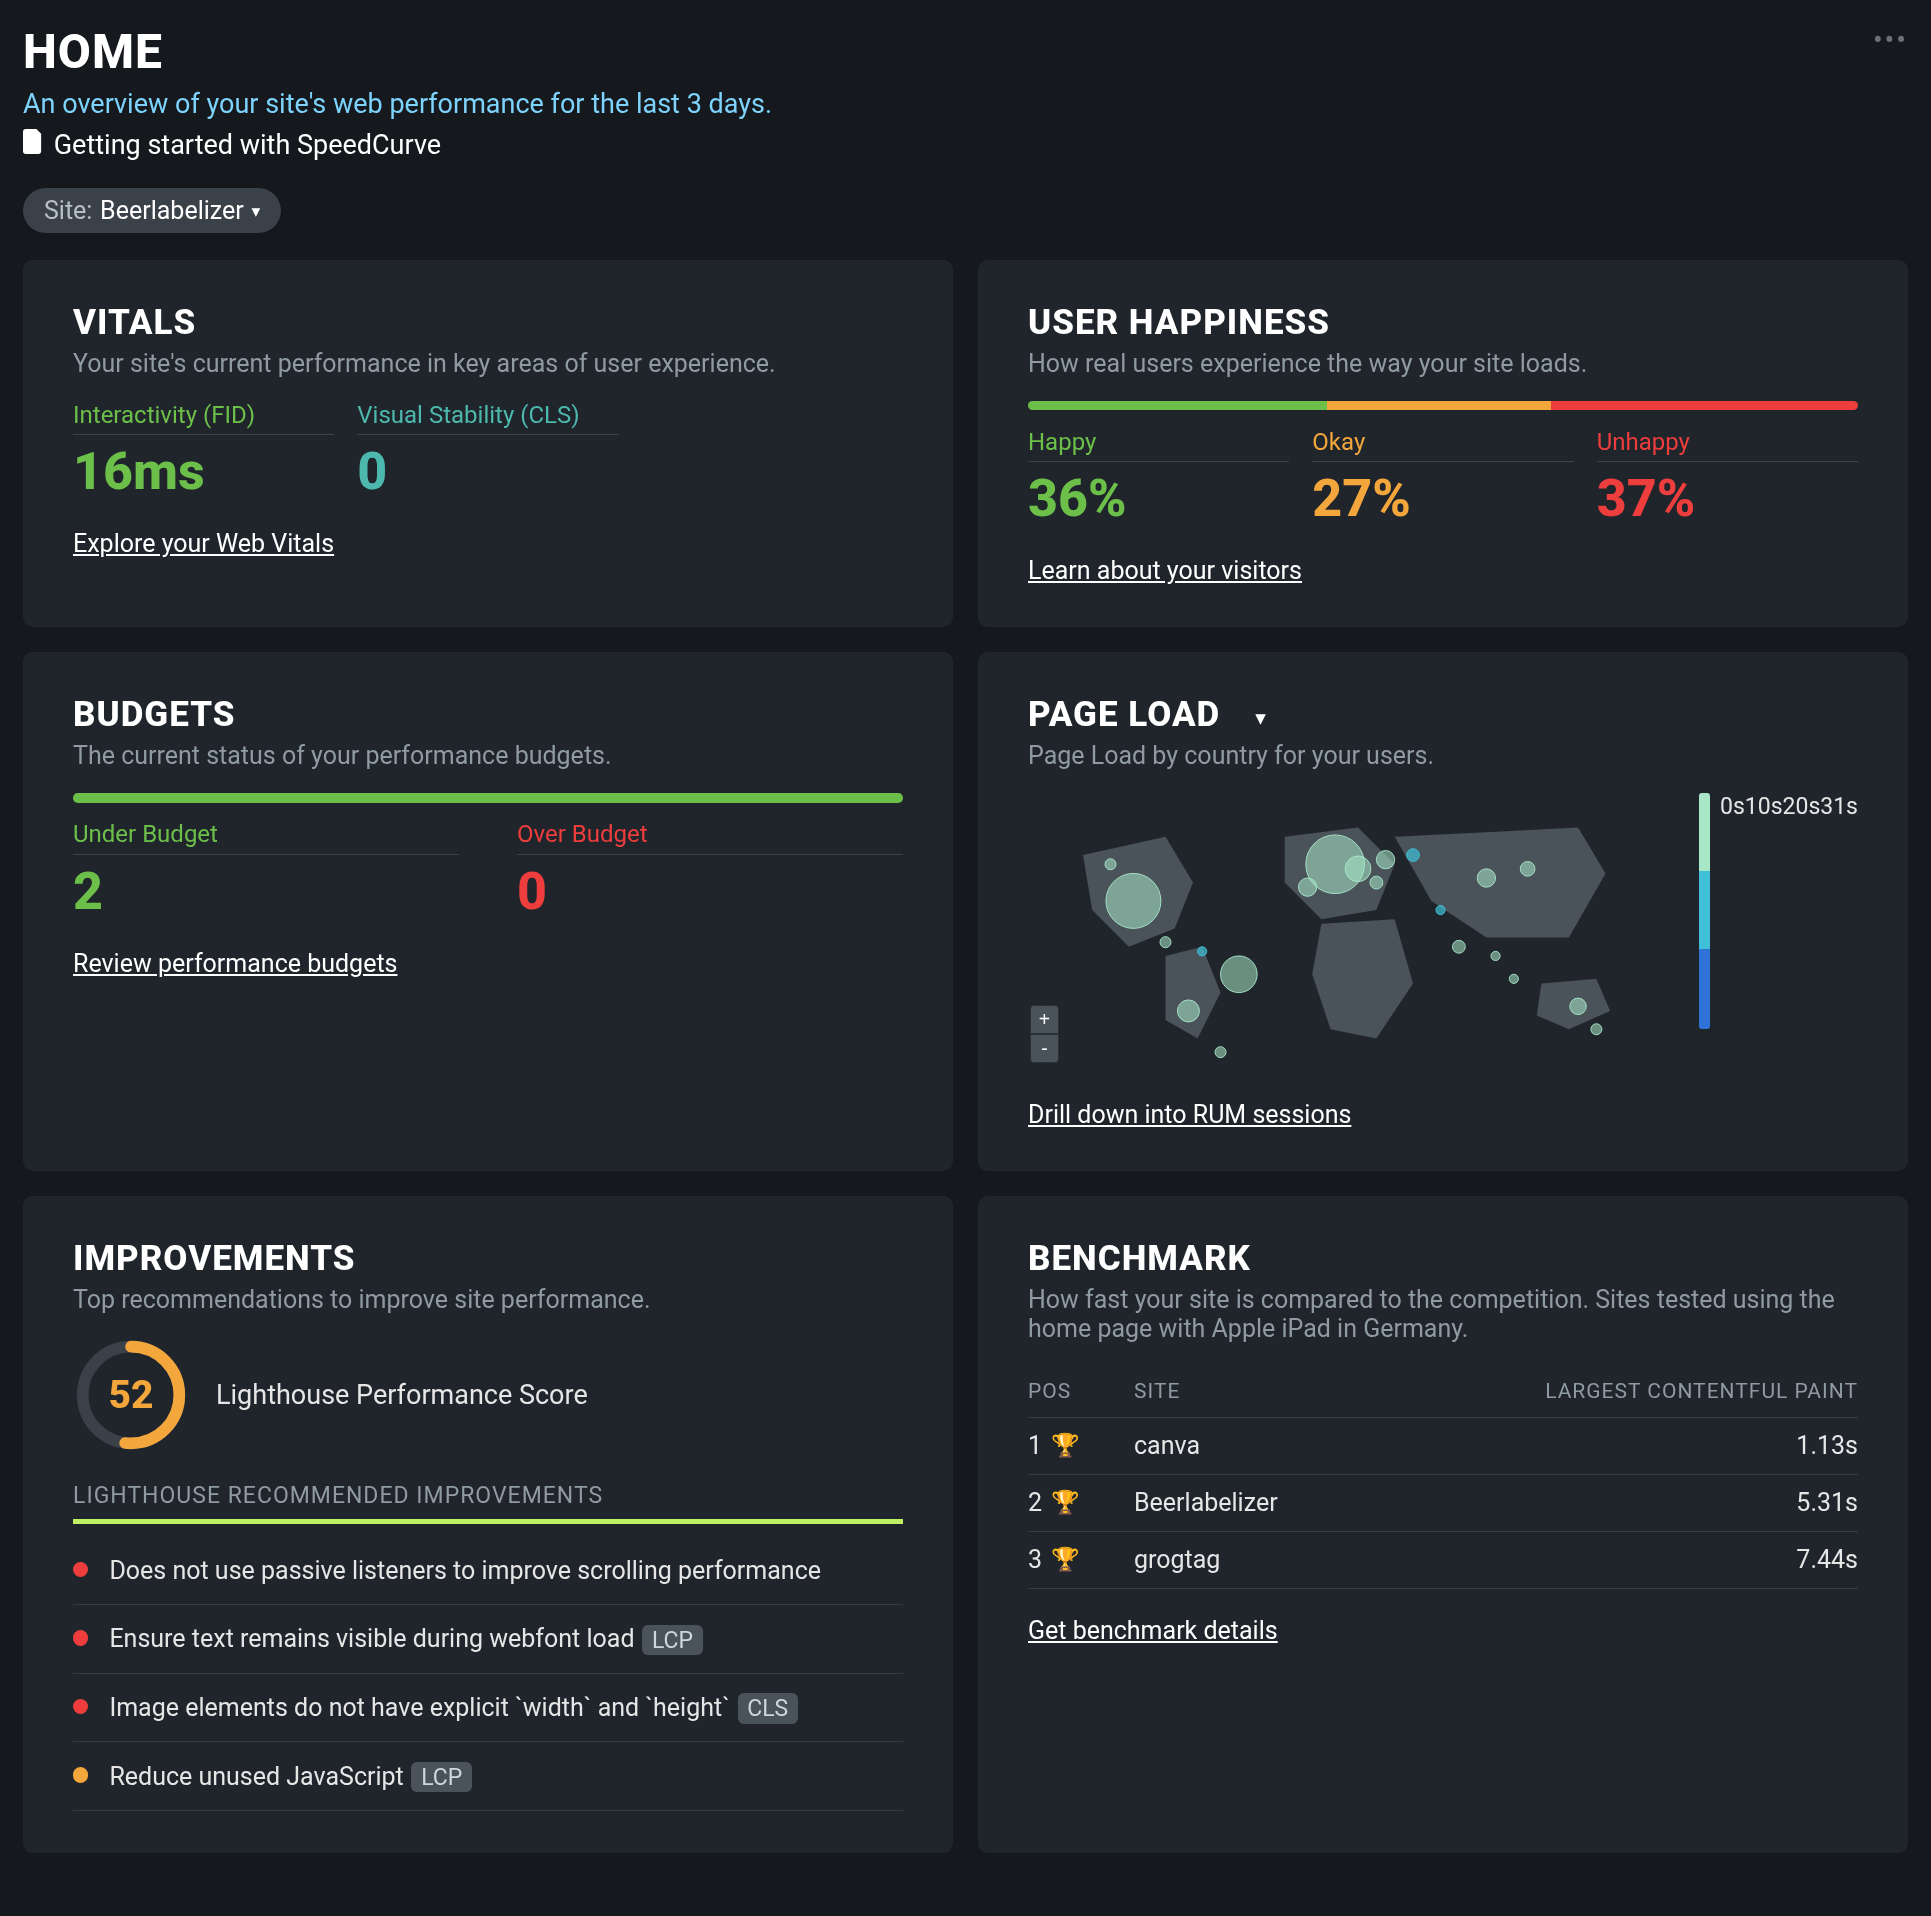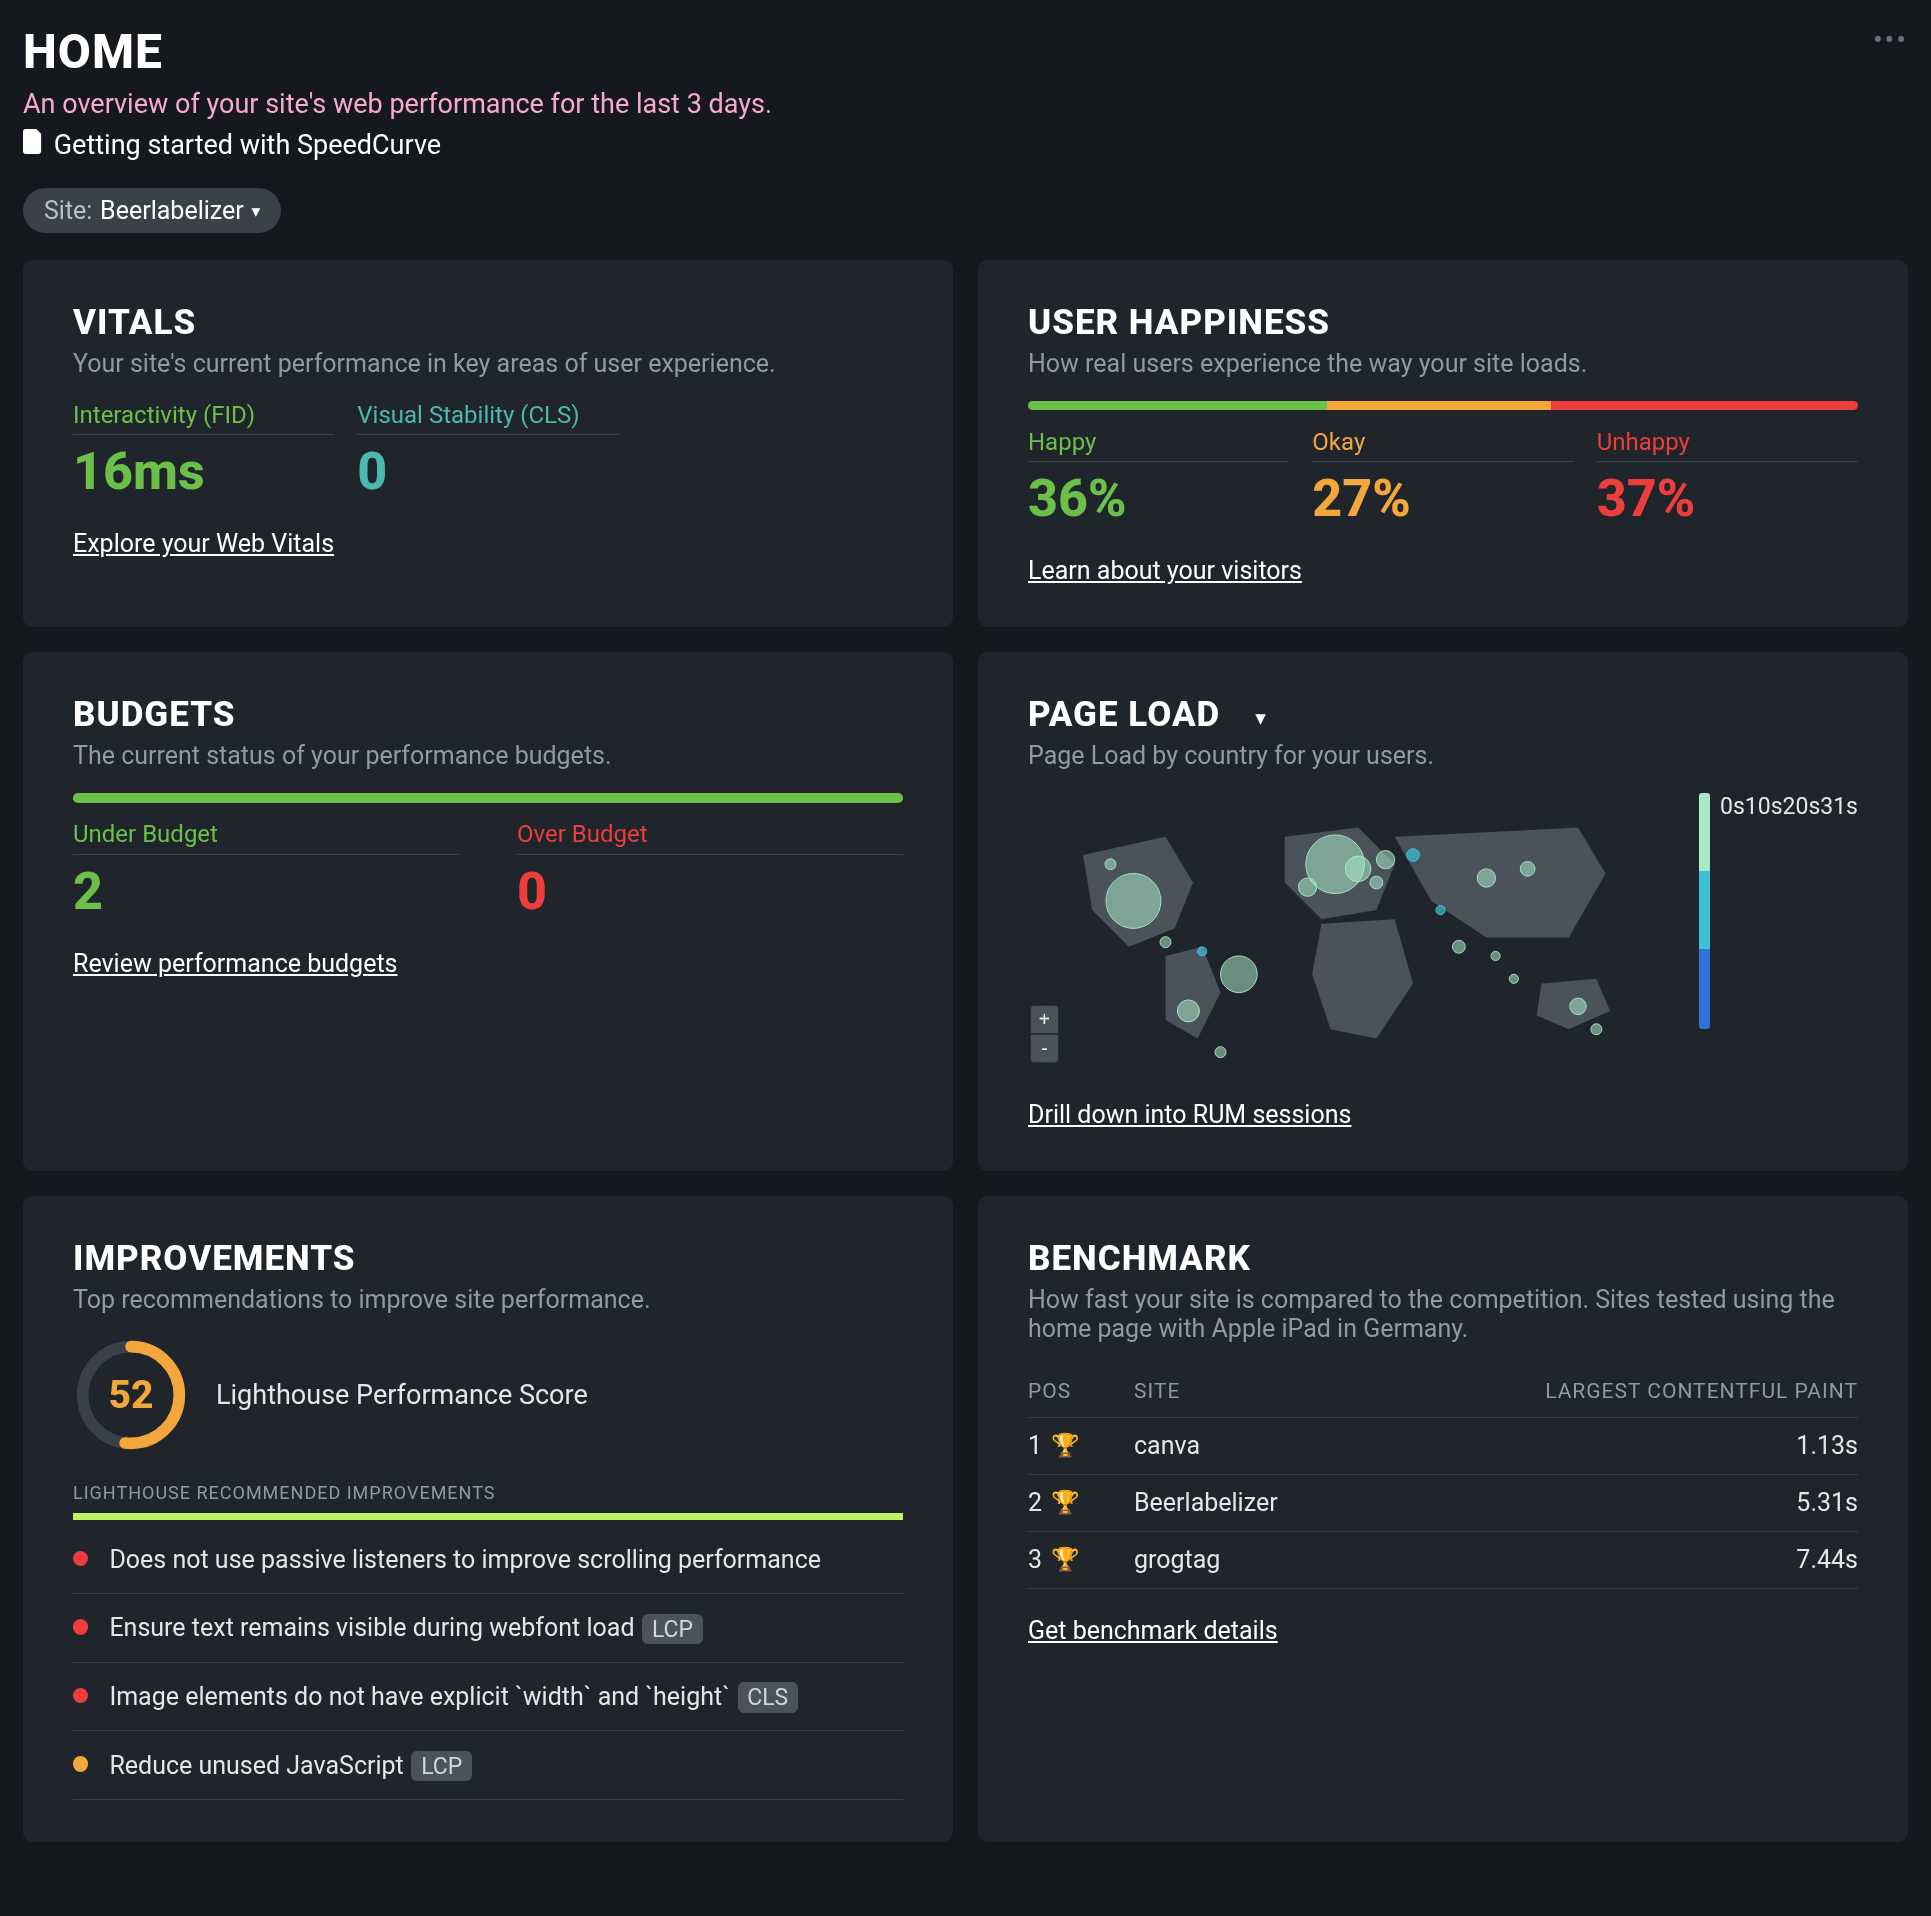--- a/index.html
+++ b/index.html
@@ -6,21 +6,21 @@
   body {
     background: #15191d;
     color: #e6e6e6;
     font-family: -apple-system, BlinkMacSystemFont, "Segoe UI", Roboto, Helvetica, Arial, sans-serif;
     padding: 23px;
     font-size: 25px;
     width: 1931px;
   }
   .header-row { display: flex; justify-content: space-between; align-items: flex-start; }
   .page-title { font-size: 48px; font-weight: 800; letter-spacing: 1px; text-transform: uppercase; color: #fff; margin-bottom: 7.7px; }
-  .subtitle { color: #f9a8d4; font-size: 27px; margin-bottom: 9.7px; }
+  .subtitle { color: #7dd3fc; font-size: 27px; margin-bottom: 9.7px; }
   .doc-link { color: #fff; font-size: 27px; display: flex; align-items: center; gap: 9.7px; margin-bottom: 27px; }
   .doc-icon { display:inline-block; }
   .more-dots { color: #6a7077; font-size: 29px; letter-spacing: 1.9px; cursor: pointer; }
 
   .site-pill {
     display: inline-flex; align-items: center; gap: 7.7px;
     background: #3a4149; border-radius: 965px; padding: 7.7px 21px;
     color: #fff; font-size: 25px; cursor: pointer; margin-bottom: 27px;
   }
   .site-pill .site-label { color: #b8c0c7; }
@@ -50,21 +50,21 @@
   .hbar-red { background: #ee3d3d; }
 
   .budget-bar { height: 9.7px; background: #6cc04a; border-radius: 4.8px; margin-bottom: 17.4px; }
   .budget-row { display: grid; grid-template-columns: 1fr 1fr; gap: 58px; }
 
   .improvements-score { display: flex; align-items: center; gap: 27px; margin: 11.6px 0 29px 0; }
   .score-ring { position: relative; width: 116px; height: 116px; }
   .score-num { position: absolute; inset: 0; display: flex; align-items: center; justify-content: center; font-size: 39px; font-weight: 800; color: #f2a63c; }
   .score-label { color: #e6e6e6; font-size: 27px; }
 
-  .sub-heading { color: #8f9aa3; font-size: 18px; letter-spacing: 1px; border-bottom: 7px solid #bef264; padding-bottom: 9.7px; margin-bottom: 6px; }
+  .sub-heading { color: #8f9aa3; font-size: 23px; letter-spacing: 1px; border-bottom: 5px solid #bef264; padding-bottom: 9.7px; margin-bottom: 13px; }
   .improve-item { display: flex; align-items: flex-start; gap: 21px; padding: 19.3px 0; border-bottom: 1px solid #343b42; }
   .dot { width: 15.4px; height: 15.4px; border-radius: 50%; margin-top: 5.8px; flex-shrink: 0; }
   .dot-red { background: #ee3d3d; }
   .dot-orange { background: #f2a63c; }
   .badge { background: #4a525a; color: #cfd6dc; border-radius: 5.8px; padding: 1.9px 9.7px; font-size: 23px; margin-left: 7.7px; }
 
   .pl-header { display: flex; align-items: center; gap: 35px; }
   .pl-header .chev-wrap { color: #fff; font-size: 21px; cursor: pointer; }
 
   .map-wrap { display: flex; gap: 29px; margin-top: 9.7px; }

